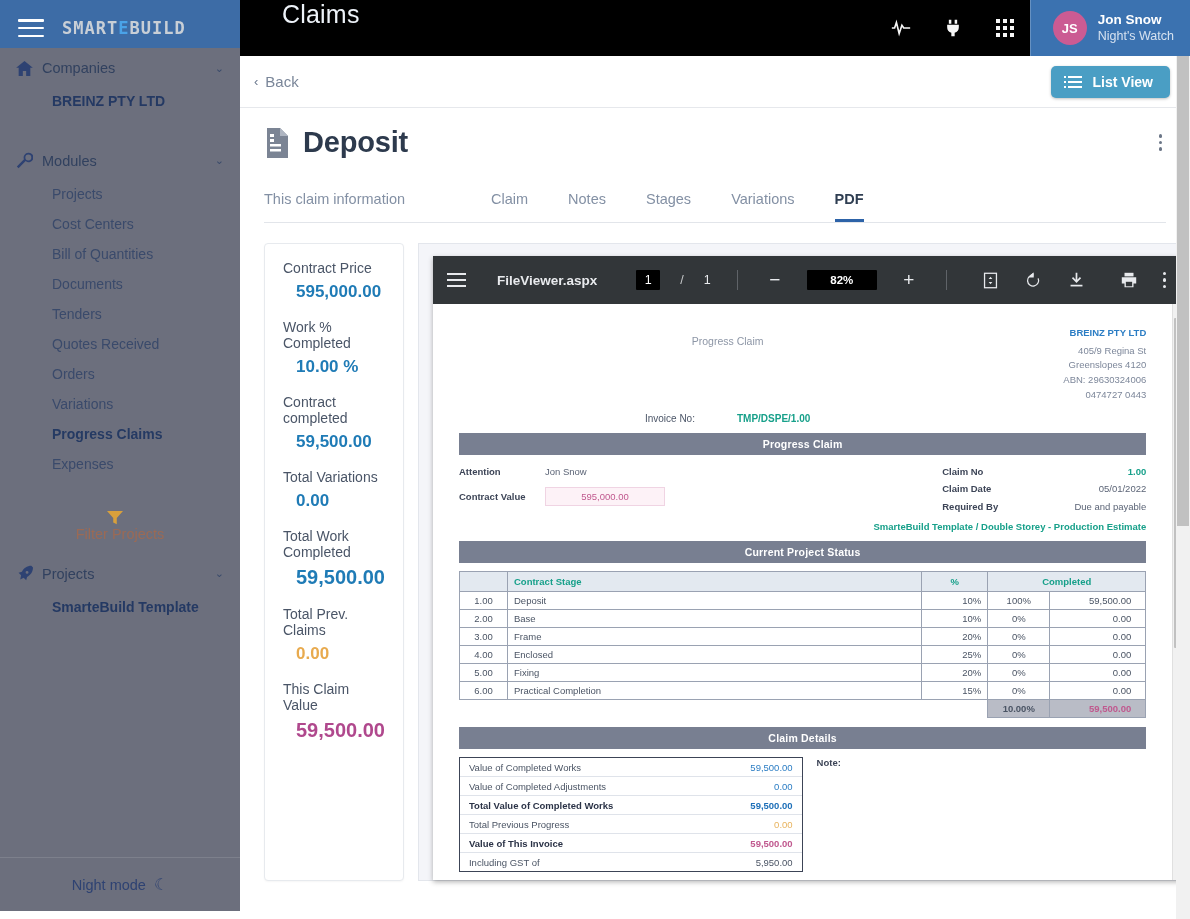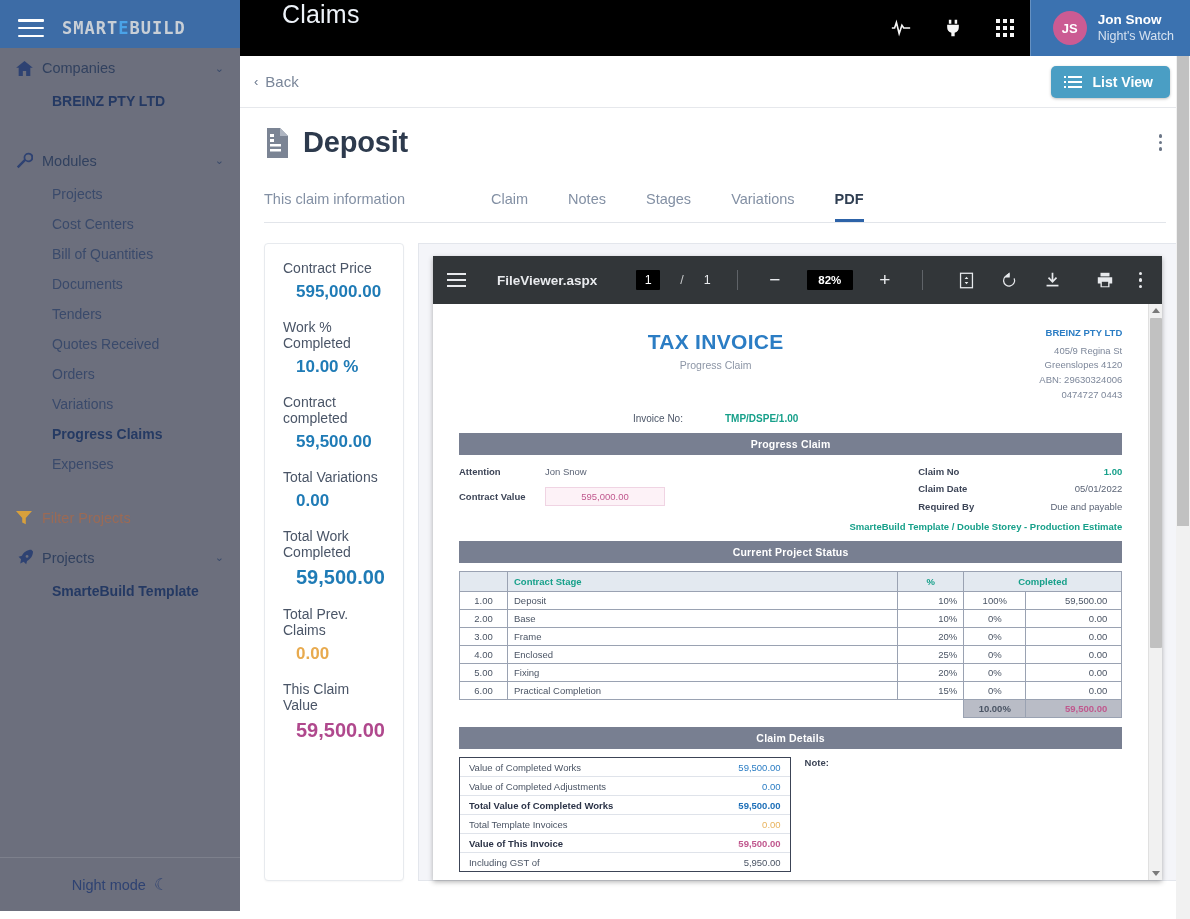--- a/index.html
+++ b/index.html
@@ -99,21 +99,21 @@
   .pdftool { height:48px; background:#323639; display:flex; align-items:center; padding:0 14px; gap:13px; }
   .ph { width:19px; height:14px; display:flex; flex-direction:column; justify-content:space-between; margin-right:18px; cursor:pointer;}
   .ph span { display:block; height:2px; background:#e8eaed; }
   .fname { color:#e8eaed; font-size:13.5px; font-weight:bold; margin-right:26px; }
   .pagebox { background:#000; color:#fff; font-size:12.5px; width:24px; height:20px;
              display:flex; align-items:center; justify-content:center; border-radius:1px; }
   .slash { color:#c6c8ca; font-size:12.5px; margin:0 7px; }
   .ptotal { color:#e8eaed; font-size:12.5px; }
   .vdiv { width:1px; height:20px; background:#5f6368; margin:0 13px; }
   .zbtn { color:#e8eaed; font-size:19px; width:22px; text-align:center; cursor:pointer; user-select:none;}
-  .zoombox { background:#000; color:#fff; font-size:11.5px; font-weight:bold; width:46px; height:20px;
+  .zoombox { background:#000; color:#fff; font-size:11.5px; font-weight:bold; width:70px; height:20px;
              display:flex; align-items:center; justify-content:center; margin:0 8px; border-radius:1px;}
   .ticon { color:#e8eaed; width:24px; height:24px; display:flex; align-items:center; justify-content:center;
            margin-left:6px; cursor:pointer; }
   .tright { margin-left:auto; display:flex; align-items:center; gap:22px; padding-right:6px;}
 
   .pdfpage { position:absolute; top:48px; left:0; right:0; bottom:0; background:#fff; overflow:hidden; }
   .pdfinner { position:absolute; top:0; left:0; right:14px; bottom:0; padding:22px 26px 0 26px; }
   .pdfscroll { position:absolute; top:0; right:0; width:14px; bottom:0; background:#f1f1f1; border-left:1px solid #e0e0e0;}
   .pdfscroll .thumb { position:absolute; top:14px; left:1px; width:12px; height:330px; background:#c1c1c1; border-radius:1px;}
   .pdfscroll .arr { position:absolute; left:3px; width:0;height:0; }
@@ -256,21 +256,21 @@
   <div class="sb-sub">Cost Centers</div>
   <div class="sb-sub">Bill of Quantities</div>
   <div class="sb-sub">Documents</div>
   <div class="sb-sub">Tenders</div>
   <div class="sb-sub">Quotes Received</div>
   <div class="sb-sub">Orders</div>
   <div class="sb-sub">Variations</div>
   <div class="sb-sub bold">Progress Claims</div>
   <div class="sb-sub">Expenses</div>
 
-  <div class="sb-filter" style="margin-top:20px;">
+  <div class="sb-filter" style="margin-top:20px;flex-direction:column;">
     <span class="gicon">
       <svg width="16" height="16" viewBox="0 0 18 18" fill="#d8a03c">
           <path d="M0 1h18l-7 8v7l-4-2V9z"></path>
         </svg>
     </span>
     <span class="glabel">Filter Projects</span>
   </div>
 
   <div class="sb-group">
     <span class="gicon">
@@ -406,21 +406,20 @@
               </div>
             </div>
           </div>
 
           <div class="pdfpage">
             <div class="pdfinner">
               <div class="inv">
 
                 <div class="inv-top">
                   <div class="inv-mid">
-                    <div class="inv-title">TAX INVOICE</div>
                     <div class="inv-sub">Progress Claim</div>
                   </div>
                   <div class="inv-right">
                     <div class="co">BREINZ PTY LTD</div>
                     <div>405/9 Regina St</div>
                     <div>Greenslopes 4120</div>
                     <div>ABN: 29630324006</div>
                     <div>0474727 0443</div>
                   </div>
                 </div>
@@ -530,21 +529,21 @@
                     </div>
                     <div class="cdrow">
                       <span>Value of Completed Adjustments</span>
                       <span class="amt">0.00</span>
                     </div>
                     <div class="cdrow b">
                       <span>Total Value of Completed Works</span>
                       <span class="amt">59,500.00</span>
                     </div>
                     <div class="cdrow">
-                      <span>Total Template Invoices</span>
+                      <span>Total Previous Progress</span>
                       <span class="amt orange">0.00</span>
                     </div>
                     <div class="cdrow b">
                       <span>Value of This Invoice</span>
                       <span class="amt magenta">59,500.00</span>
                     </div>
                     <div class="cdrow">
                       <span>Including GST of</span>
                       <span class="amt" style="color:#4a5464">5,950.00</span>
                     </div>

